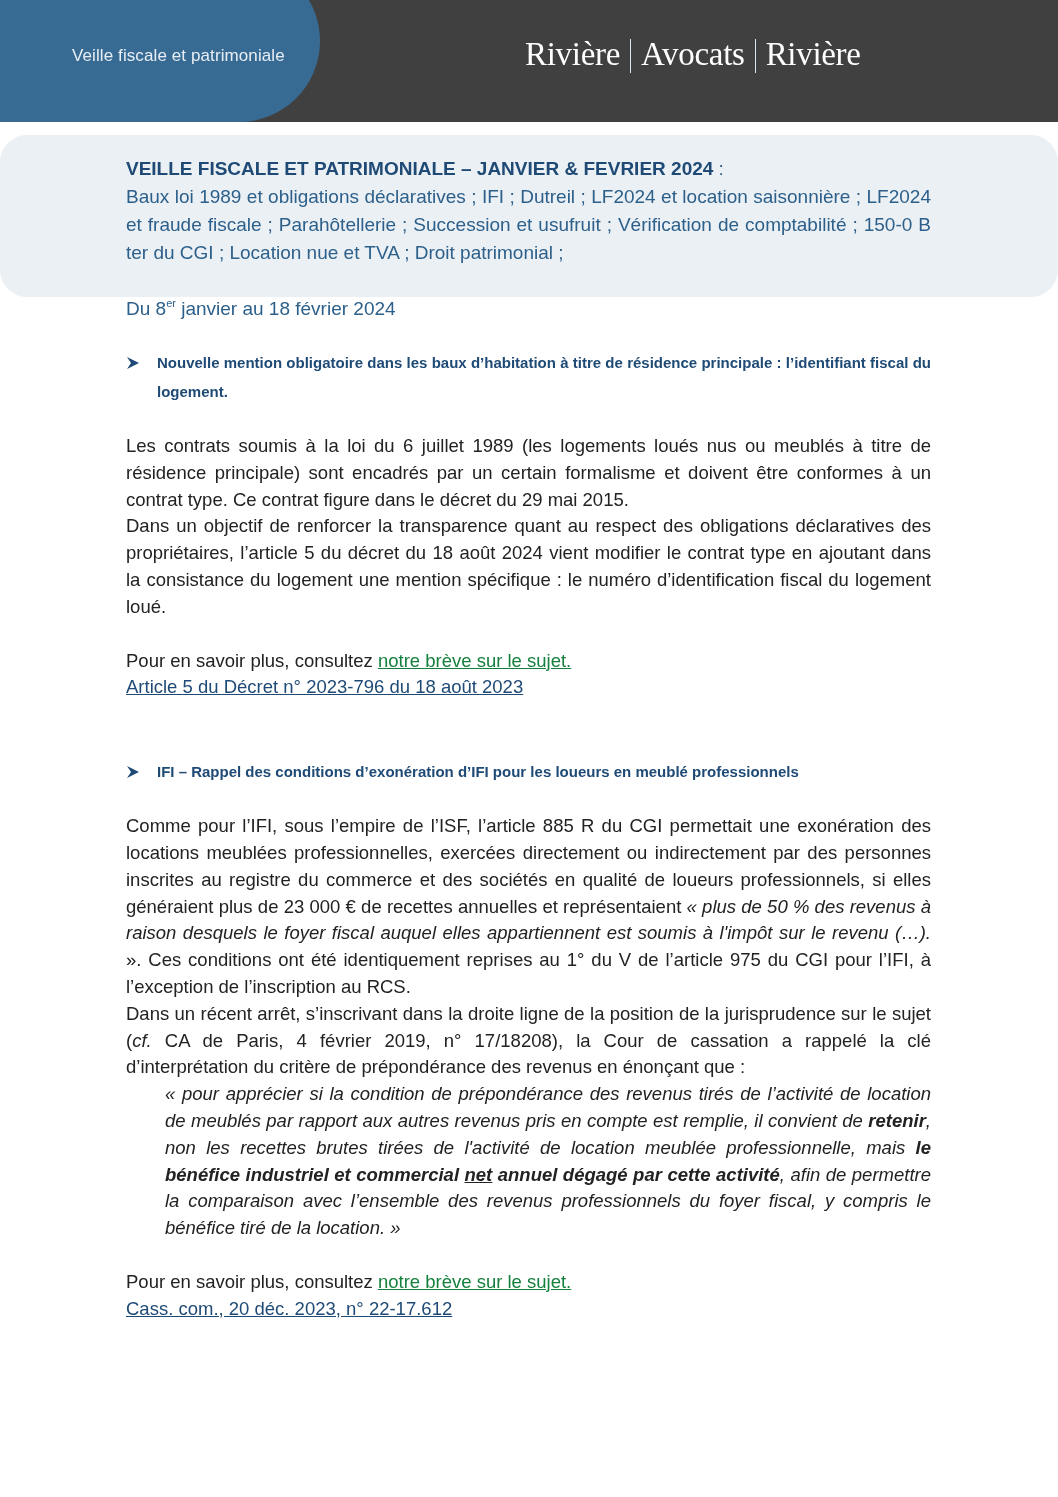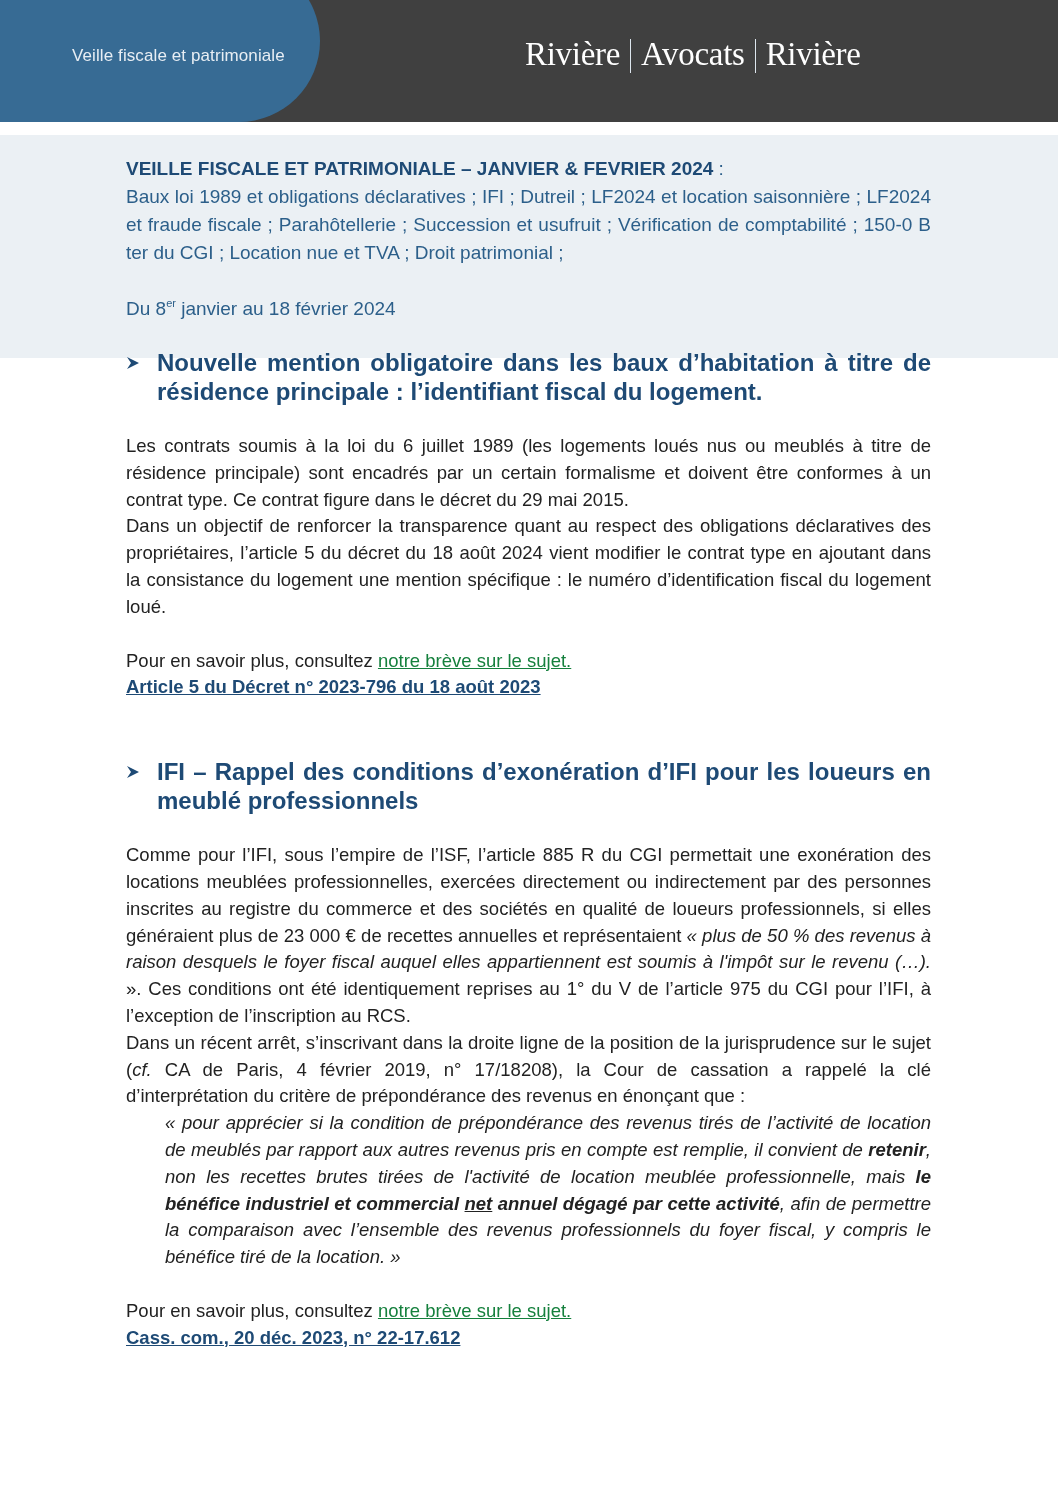--- a/index.html
+++ b/index.html
@@ -21,41 +21,42 @@
     }
     .header-brand {
       position: absolute; left: 525px; top: 36px; color: #ffffff;
       font-family: "Liberation Serif", serif; font-size: 33px; letter-spacing: -0.3px;
       display: flex; align-items: center; white-space: nowrap; justify-content: space-between;
     }
     .header-brand .sep {
       display: inline-block; width: 1px; height: 34px; background: #dde6ee; margin: 0 10px; position: relative; top: 1px;
     }
     .summary {
-      position: absolute; left: 0; top: 135px; width: 1058px; height: 223px;
+      position: absolute; left: 0; top: 135px; width: 1058px; height: 162px;
       background: #ebf0f4;
+      border-radius: 27px;
     }
     .summary-inner { position: absolute; left: 126px; top: 20px; width: 805px; color: #2c5f8a; font-size: 19px; line-height: 28px; }
     .summary-title { font-weight: bold; color: #1e4a75; font-size: 19px; }
     .summary-title-colon { font-weight: normal; }
     .summary-topics { text-align: justify; }
     .summary-date { margin-top: 28px; }
     .summary-date sup { font-size: 11px; vertical-align: 8px; line-height: 0; }
 
     .content { position: absolute; left: 126px; top: 348px; width: 805px; }
     .section-title {
-      position: relative; padding-left: 31px; color: #1e4a75; font-weight: bold; font-size: 24px; line-height: 29px;
+      position: relative; padding-left: 31px; color: #1e4a75; font-weight: bold; font-size: 15px; line-height: 29px;
       text-align: justify; margin: 0;
     }
     .arrow-icon {
       position: absolute; left: 0; top: 8px; width: 14px; height: 14px;
     }
     .para { font-size: 18.5px; line-height: 26.8px; color: #222; text-align: justify; margin: 0; }
     .link { color: #15803d; text-decoration: underline; }
-    .link-bold { color: #1e4a75; font-weight: bold; text-decoration: underline; }
+    .link-bold { color: #1e4a75; font-weight: normal; text-decoration: underline; }
     .quote { margin-left: 39px; font-style: italic; }
     .quote b { font-weight: bold; margin-top: 33px; }
     .quote u { }
   </style>
 </head>
 <body>
 
 <div class="header">
   <div class="header-pill"></div>
   <div class="header-left">Veille fiscale et patrimoniale</div>

